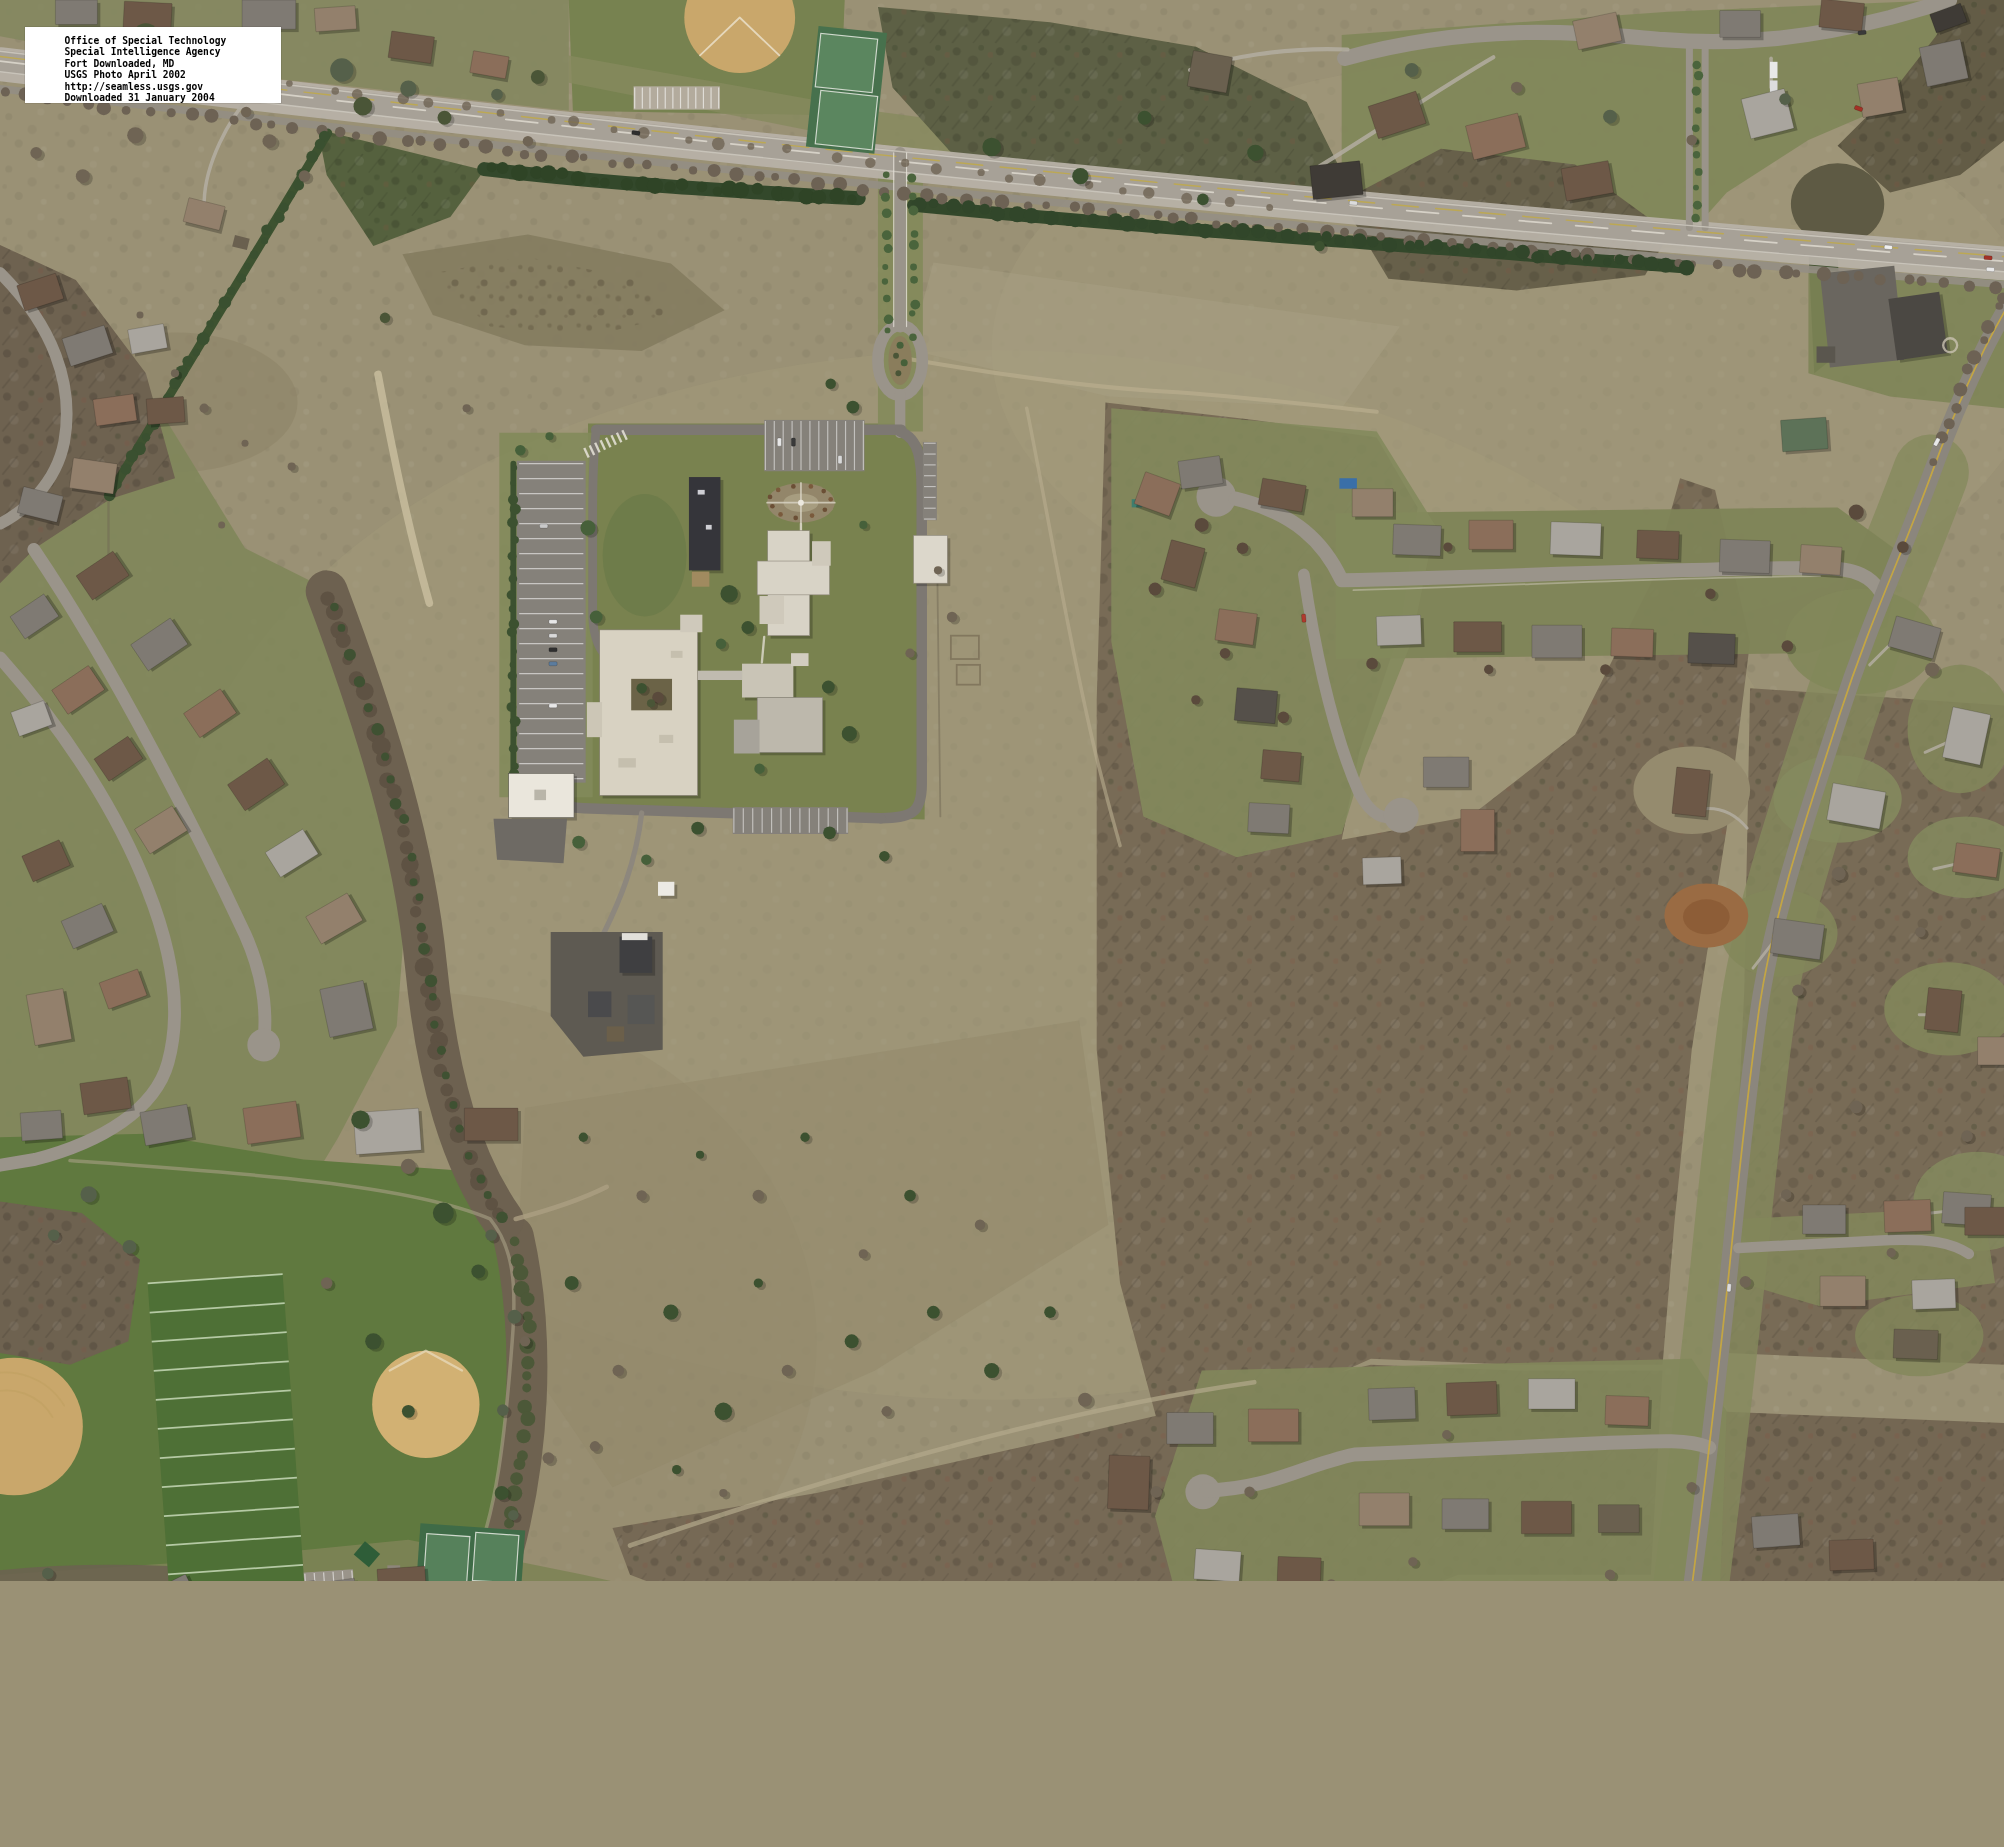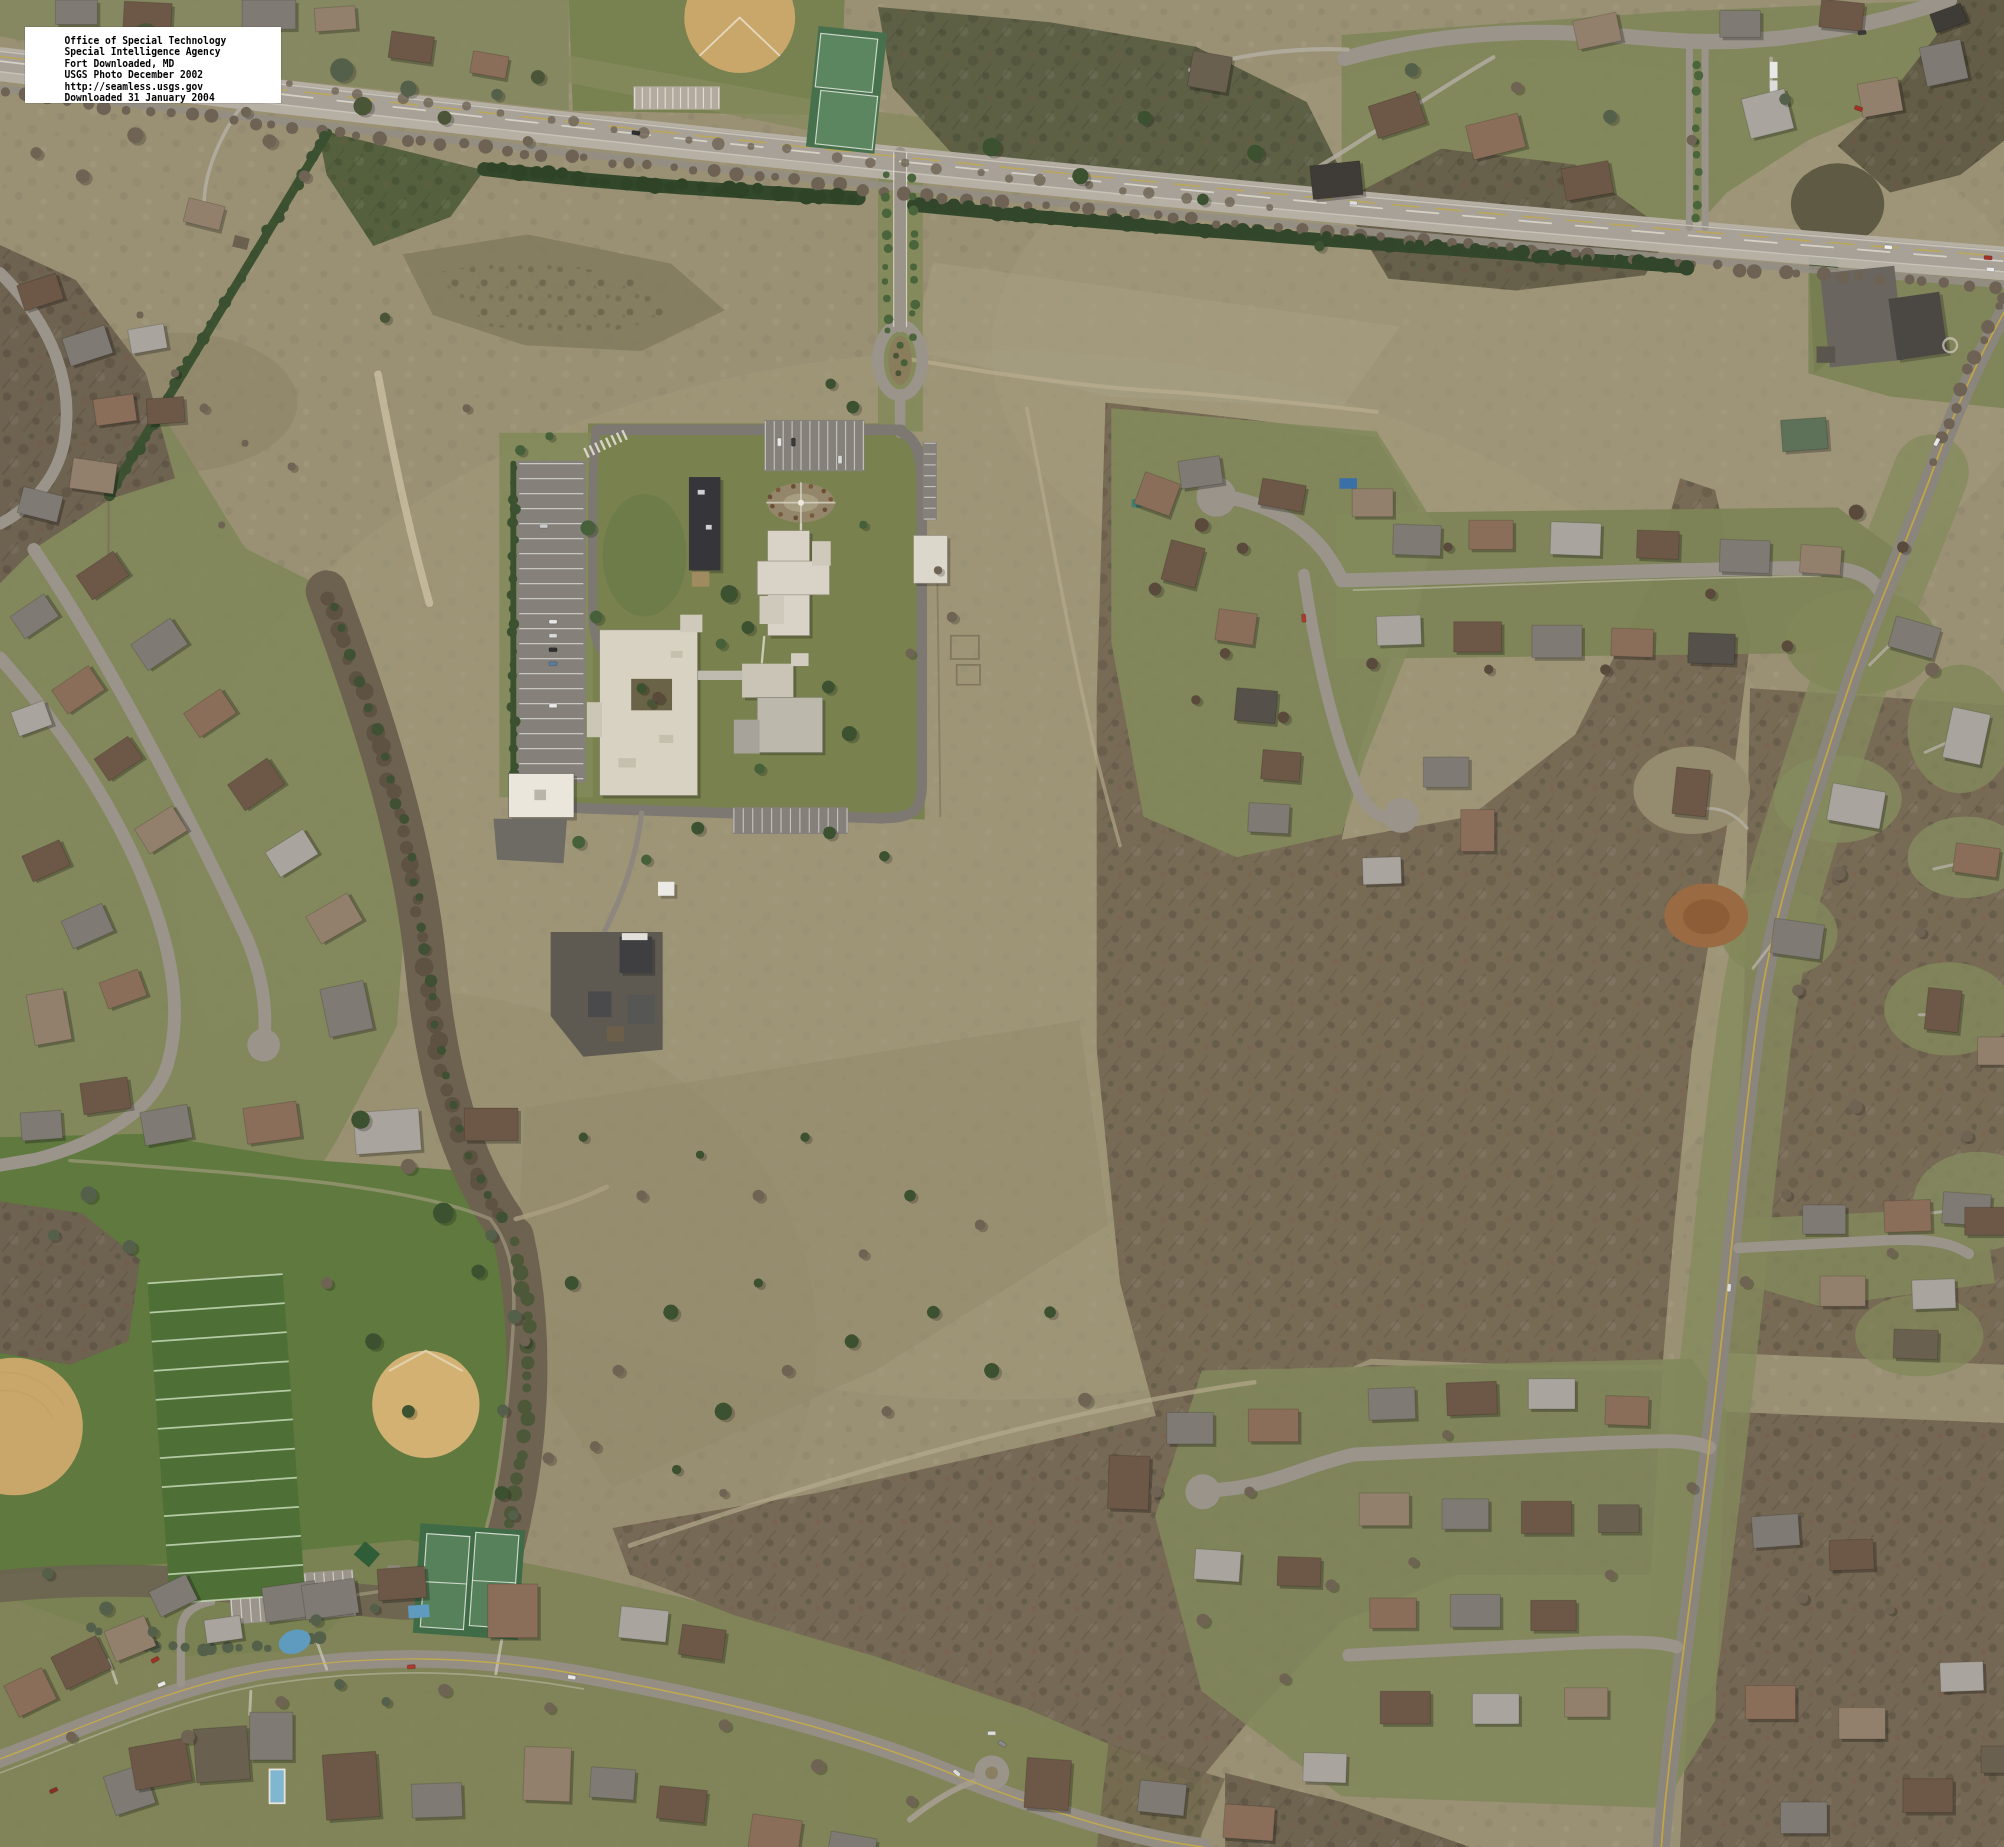--- a/index.html
+++ b/index.html
@@ -1,16 +1,16 @@
 <!DOCTYPE html>
 <html style="font-size:9.3px"><head>
 <meta charset="utf-8">
 <style>
   html,body{margin:0;padding:0;background:#9a9175;}
-  .stage{position:relative;width:2005px;height:1847px;overflow:hidden;background:#22c55e;}
+  .stage{position:relative;width:2005px;height:1581px;overflow:hidden;background:#22c55e;}
   .stage svg{position:absolute;left:0;top:0;width:2005px;height:1847px;display:block;}
   .label-box{
     position:absolute;left:24.5px;top:27.4px;width:256px;height:76px;
     background:#ffffff;box-sizing:border-box;
     padding:7.6px 0 0 40px;
     font-family:"DejaVu Sans Mono","Liberation Mono",monospace;
     font-weight:bold;font-size:9.6px;line-height:11.4px;color:#000;
     box-shadow:0 0 0 0.6px rgba(0,0,0,0.12);
     white-space:nowrap;
   }
@@ -1432,18 +1432,18 @@
         <rect x="1693" y="2968.5" width="14" height="7" rx="2" fill="#dcdcdc" stroke="rgba(0,0,0,0.35)" stroke-width="0.8"></rect>
         <rect x="1711" y="2986.5" width="14" height="7" rx="2" fill="#8a8a8a" stroke="rgba(0,0,0,0.35)" stroke-width="0.8" transform="rotate(30 1718 2990)"></rect>
         <rect x="698" y="2854.5" width="14" height="7" rx="2" fill="#b03a2e" stroke="rgba(0,0,0,0.35)" stroke-width="0.8" transform="rotate(-4 705 2858)"></rect>
       </g>
   </svg>
 
   <div class="label-box">
     <div>Office of Special Technology</div>
     <div>Special Intelligence Agency</div>
     <div>Fort Downloaded, MD</div>
-    <div>USGS Photo December 2002</div>
+    <div>USGS Photo April 2002</div>
     <div>http://seamless.usgs.gov</div>
     <div>Downloaded 31 January 2004</div>
   </div>
 </div>
 
 
 </body></html>

